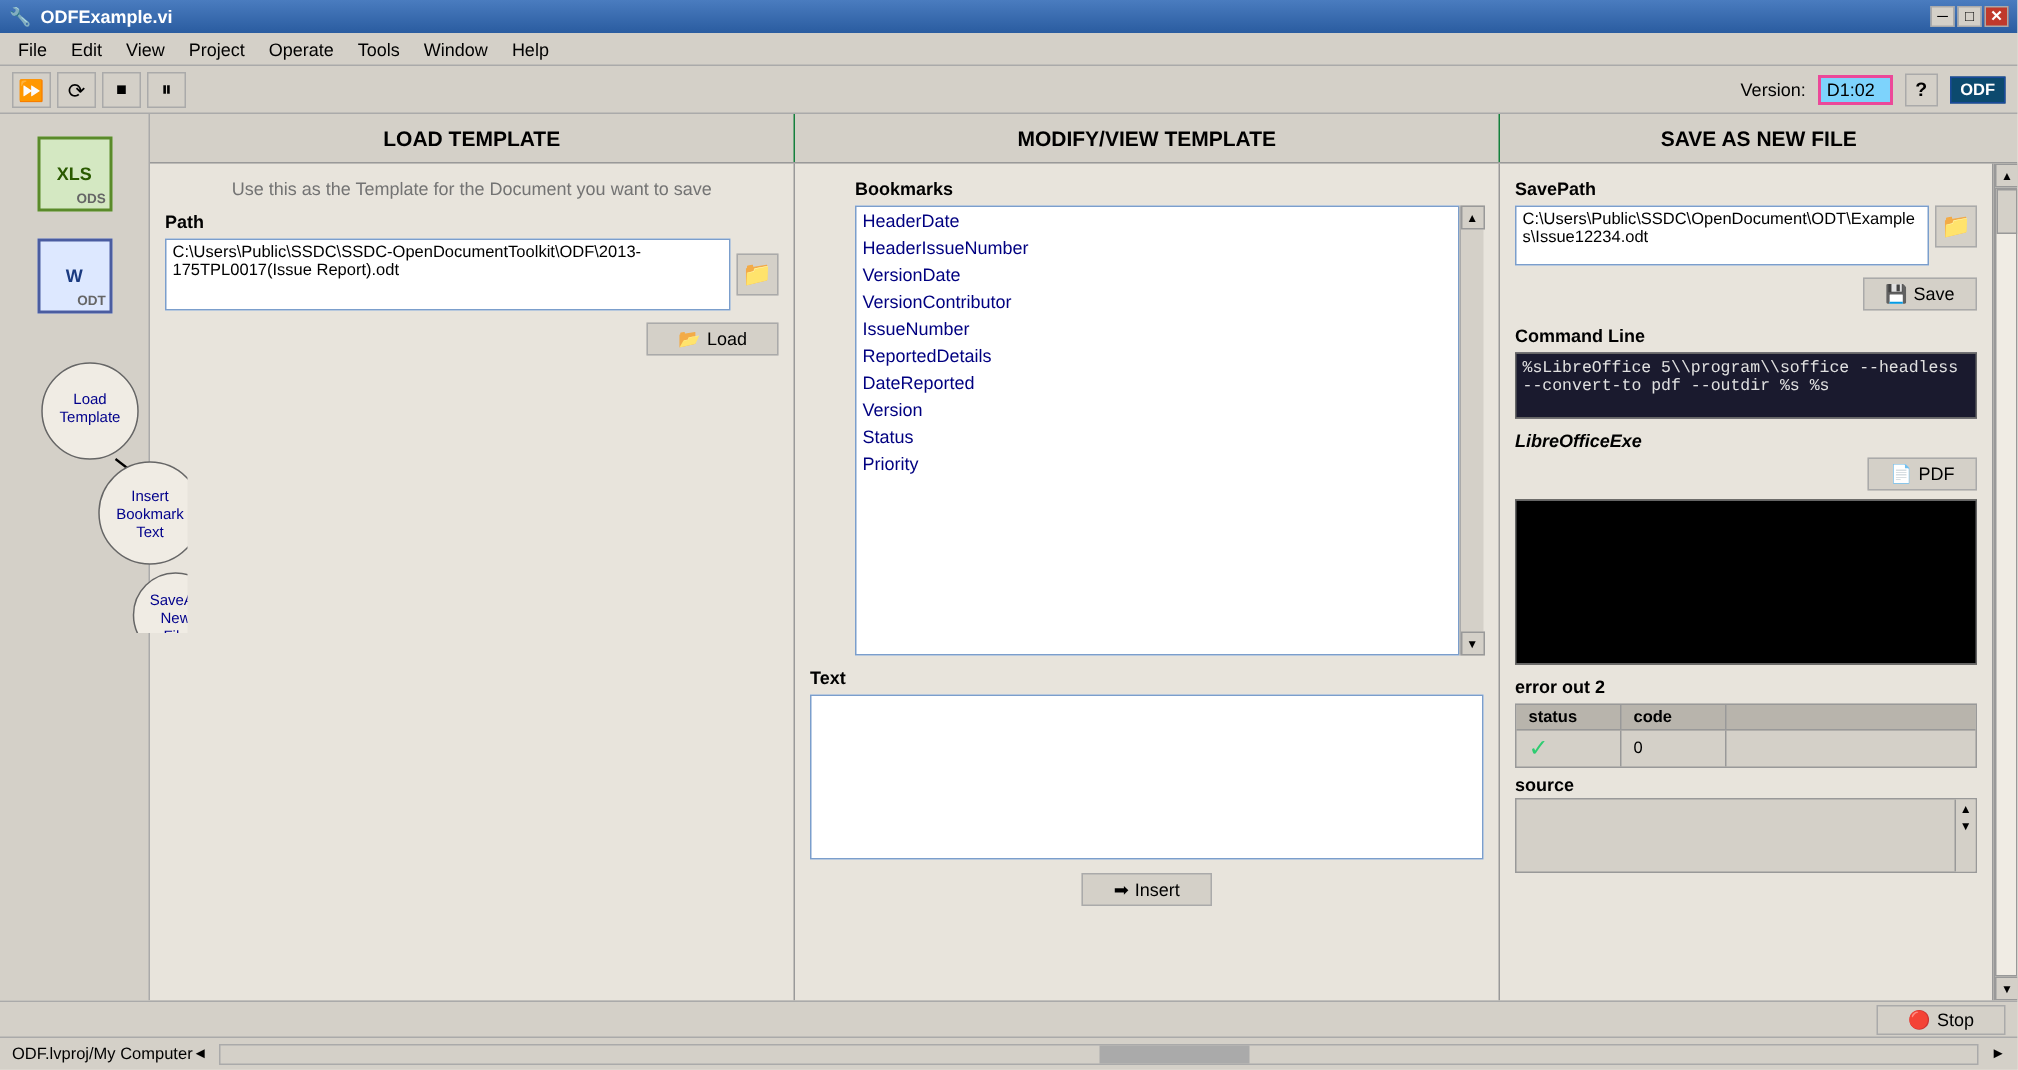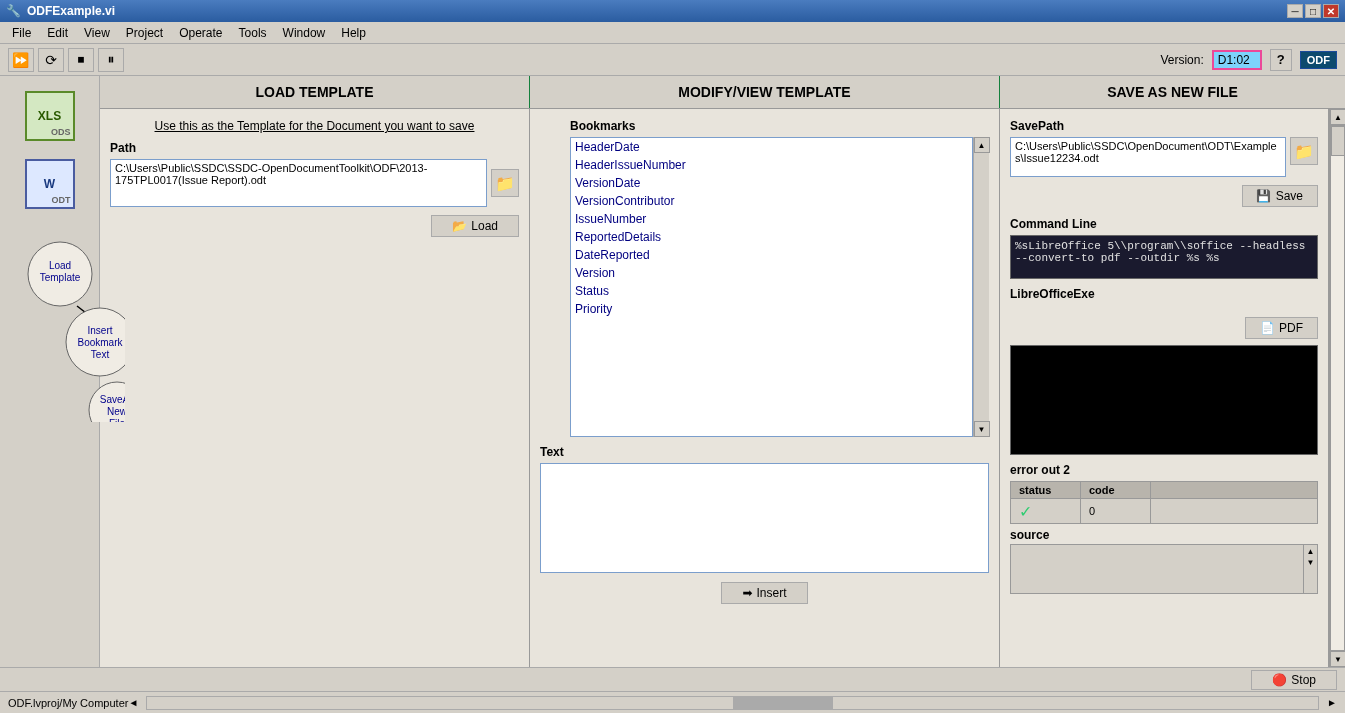--- a/index.html
+++ b/index.html
@@ -163,21 +163,21 @@
     }
 
     .col-panel {
       border-right: 1px solid #999;
       padding: 10px;
       overflow-y: auto;
     }
 
     
     .load-panel { width: 430px; }
-    .hint-text { font-size: 12px; color: #000000; margin-bottom: 8px; text-align: center; text-decoration: underline; }
+    .hint-text { font-size: 12px; color: #737373; margin-bottom: 8px; text-align: center; }
     .path-label { font-size: 12px; font-weight: bold; color: #000; margin-bottom: 4px; }
     .path-row { display: flex; gap: 4px; align-items: center; margin-bottom: 8px; }
     .path-input {
       flex: 1;
       background: #fff;
       border: 1px solid #7b9ecc;
       padding: 2px 4px;
       font-size: 11px;
       height: 48px;
       resize: none;
@@ -266,21 +266,21 @@
       background: #1a1a2e;
       color: #e0e0e0;
       border: 1px solid #666;
       padding: 4px;
       font-size: 11px;
       font-family: 'Courier New', monospace;
       height: 44px;
       overflow: hidden;
       margin-bottom: 8px;
     }
-    .libre-label { font-size: 12px; font-weight: bold; margin-bottom: 16px; }
+    .libre-label { font-size: 12px; font-weight: bold; margin-bottom: 4px; font-style: italic; }
     .libre-display {
       background: #000;
       border: 1px solid #666;
       height: 110px;
       margin-bottom: 8px;
     }
     .error-section { margin-top: 4px; }
     .error-label { font-size: 12px; font-weight: bold; margin-bottom: 4px; }
     .error-table {
       border: 1px solid #999;

